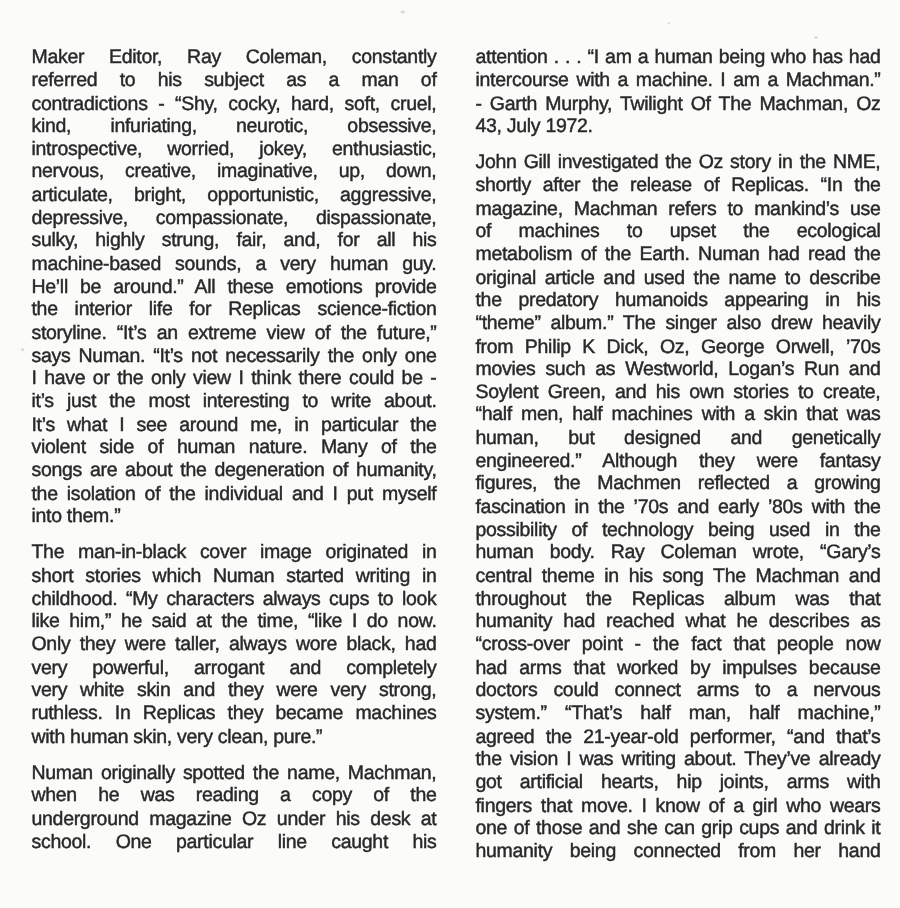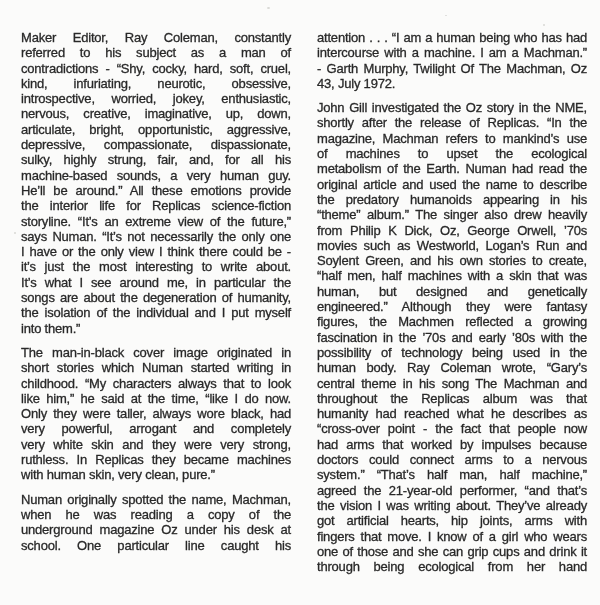--- a/index.html
+++ b/index.html
@@ -70,28 +70,29 @@
         <div class="line">depressive, compassionate, dispassionate,</div>
         <div class="line">sulky, highly strung, fair, and, for all his</div>
         <div class="line">machine-based sounds, a very human guy.</div>
         <div class="line">He’ll be around.” All these emotions provide</div>
         <div class="line">the interior life for Replicas science-fiction</div>
         <div class="line">storyline. “It’s an extreme view of the future,”</div>
         <div class="line">says Numan. “It’s not necessarily the only one</div>
         <div class="line">I have or the only view I think there could be -</div>
         <div class="line">it’s just the most interesting to write about.</div>
         <div class="line">It’s what I see around me, in particular the</div>
+        <div class="line">violent side of human nature. Many of the</div>
         <div class="line">songs are about the degeneration of humanity,</div>
         <div class="line">the isolation of the individual and I put myself</div>
         <div class="line para-end">into them.”</div>
       </div>
       <div class="paragraph">
         <div class="line">The man-in-black cover image originated in</div>
         <div class="line">short stories which Numan started writing in</div>
-        <div class="line">childhood. “My characters always that to look</div>
+        <div class="line">childhood. “My characters always cups to look</div>
         <div class="line">like him,” he said at the time, “like I do now.</div>
         <div class="line">Only they were taller, always wore black, had</div>
         <div class="line">very powerful, arrogant and completely</div>
         <div class="line">very white skin and they were very strong,</div>
         <div class="line">ruthless. In Replicas they became machines</div>
         <div class="line para-end">with human skin, very clean, pure.”</div>
       </div>
       <div class="paragraph">
         <div class="line">Numan originally spotted the name, Machman,</div>
         <div class="line">when he was reading a copy of the</div>
@@ -130,16 +131,16 @@
         <div class="line">humanity had reached what he describes as</div>
         <div class="line">“cross-over point - the fact that people now</div>
         <div class="line">had arms that worked by impulses because</div>
         <div class="line">doctors could connect arms to a nervous</div>
         <div class="line">system.” “That’s half man, half machine,”</div>
         <div class="line">agreed the 21-year-old performer, “and that’s</div>
         <div class="line">the vision I was writing about. They’ve already</div>
         <div class="line">got artificial hearts, hip joints, arms with</div>
         <div class="line">fingers that move. I know of a girl who wears</div>
         <div class="line">one of those and she can grip cups and drink it</div>
-        <div class="line">through being ecological from her hand</div>
+        <div class="line">humanity being connected from her hand</div>
       </div>
     </div>
 </div>
 
 </body></html>

